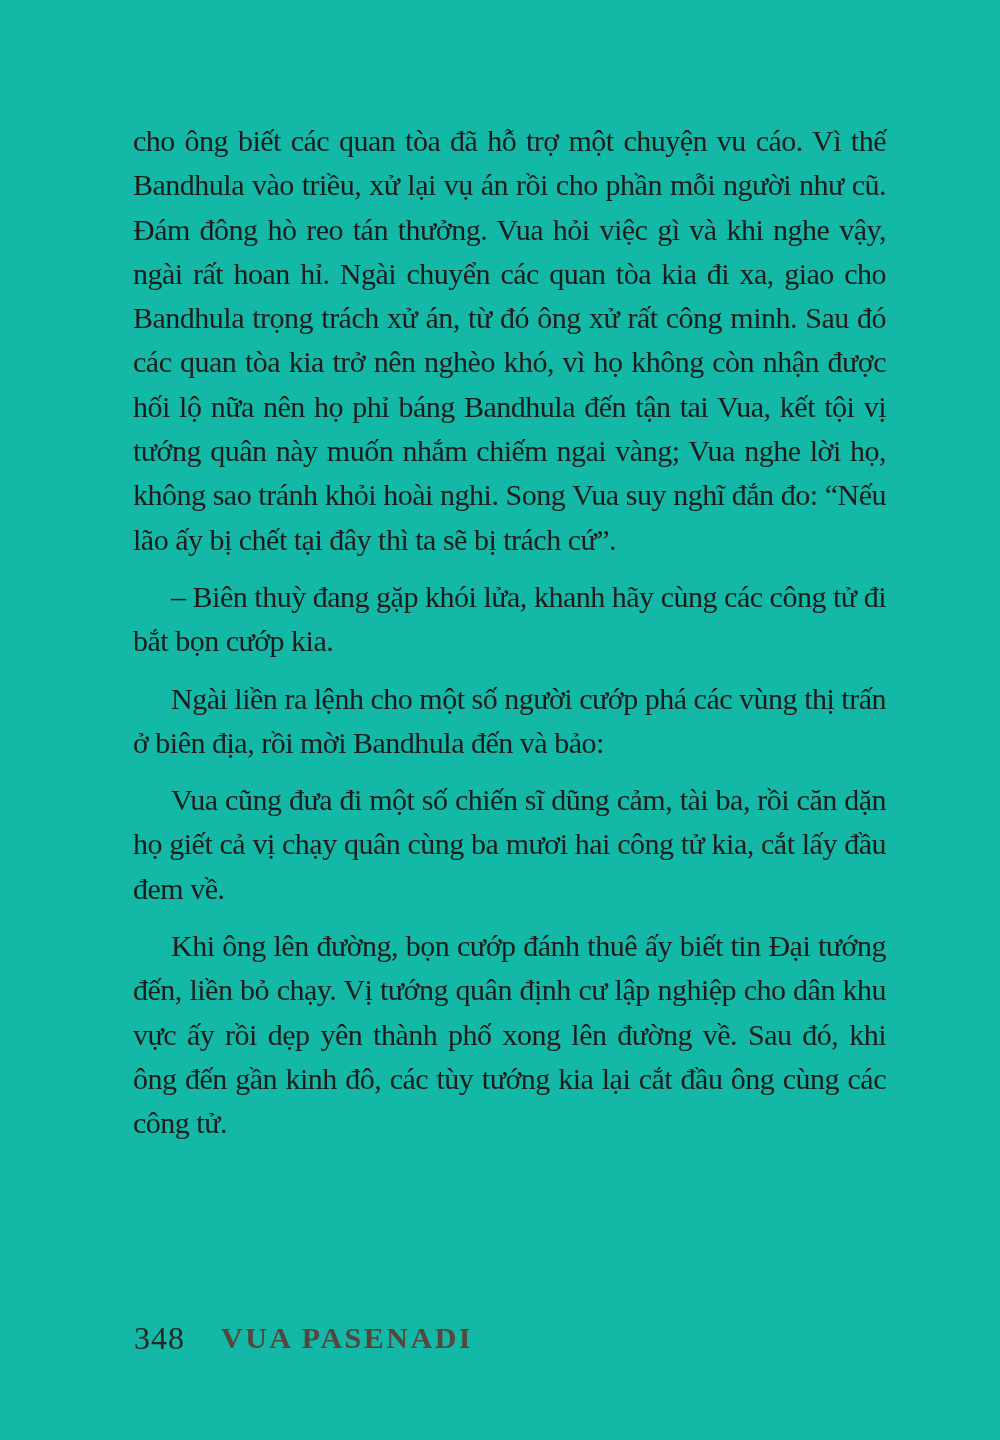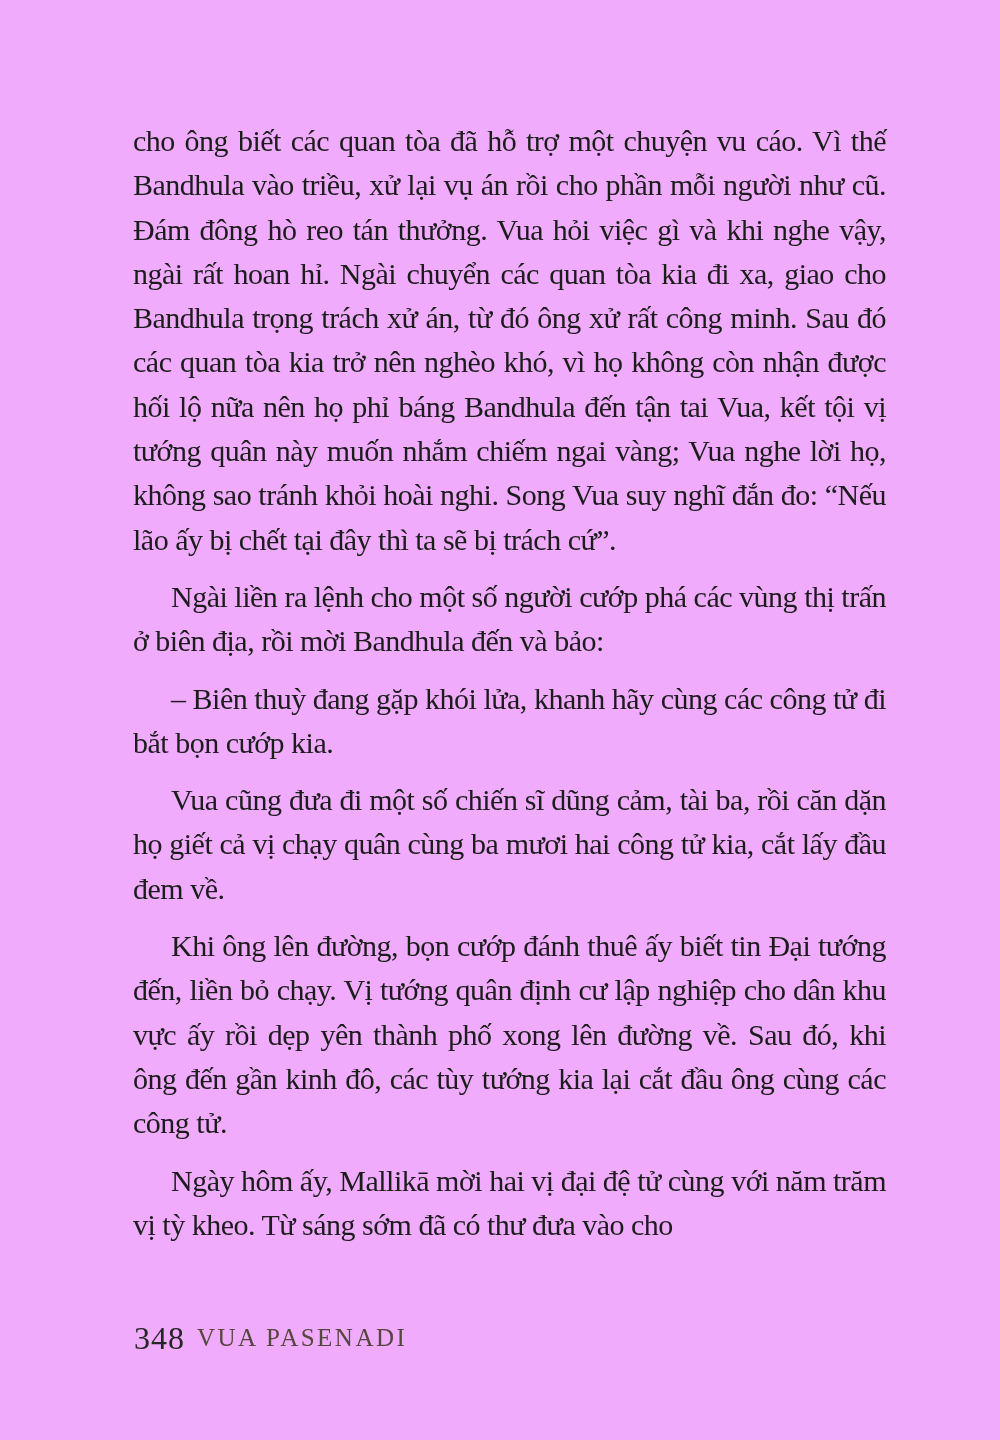--- a/index.html
+++ b/index.html
@@ -4,21 +4,21 @@
 <style>
   html, body {
     margin: 0;
     padding: 0;
     background: #ffffff;
   }
   .book-page {
     position: relative;
     width: 1000px;
     height: 1440px;
-    background: #f0abfc;
+    background: #14b8a6;
     overflow: hidden;
     font-family: "Liberation Serif", serif;
   }
   .page-body {
     position: absolute;
     left: 133px;
     top: 119px;
     width: 753px;
   }
   .page-body p {
@@ -39,42 +39,41 @@
     display: flex;
     align-items: flex-start;
   }
   .page-number {
     font-size: 32px;
     line-height: 40px;
     color: #262626;
     letter-spacing: 1px;
   }
   .book-title {
-    margin-left: 12px;
-    font-size: 25px;
+    margin-left: 36px;
+    font-size: 30px;
     line-height: 40px;
-    font-weight: normal;
+    font-weight: bold;
     letter-spacing: 2.5px;
     color: #55463e;
     font-variant: small-caps;
     text-transform: uppercase;
   }
 </style>
 </head>
 <body>
 
 <div class="book-page">
 
   <div class="page-body">
     <p class="para">cho ông biết các quan tòa đã hỗ trợ một chuyện vu cáo. Vì thế Bandhula vào triều, xử lại vụ án rồi cho phần mỗi người như cũ. Đám đông hò reo tán thưởng. Vua hỏi việc gì và khi nghe vậy, ngài rất hoan hỉ. Ngài chuyển các quan tòa kia đi xa, giao cho Bandhula trọng trách xử án, từ đó ông xử rất công minh. Sau đó các quan tòa kia trở nên nghèo khó, vì họ không còn nhận được hối lộ nữa nên họ phỉ báng Bandhula đến tận tai Vua, kết tội vị tướng quân này muốn nhắm chiếm ngai vàng; Vua nghe lời họ, không sao tránh khỏi hoài nghi. Song Vua suy nghĩ đắn đo: “Nếu lão ấy bị chết tại đây thì ta sẽ bị trách cứ”.</p>
+    <p class="para indent">– Biên thuỳ đang gặp khói lửa, khanh hãy cùng các công tử đi bắt bọn cướp kia.</p>
     <p class="para indent">Ngài liền ra lệnh cho một số người cướp phá các vùng thị trấn ở biên địa, rồi mời Bandhula đến và bảo:</p>
-    <p class="para indent">– Biên thuỳ đang gặp khói lửa, khanh hãy cùng các công tử đi bắt bọn cướp kia.</p>
     <p class="para indent">Vua cũng đưa đi một số chiến sĩ dũng cảm, tài ba, rồi căn dặn họ giết cả vị chạy quân cùng ba mươi hai công tử kia, cắt lấy đầu đem về.</p>
     <p class="para indent">Khi ông lên đường, bọn cướp đánh thuê ấy biết tin Đại tướng đến, liền bỏ chạy. Vị tướng quân định cư lập nghiệp cho dân khu vực ấy rồi dẹp yên thành phố xong lên đường về. Sau đó, khi ông đến gần kinh đô, các tùy tướng kia lại cắt đầu ông cùng các công tử.</p>
-    <p class="para indent">Ngày hôm ấy, Mallikā mời hai vị đại đệ tử cùng với năm trăm vị tỳ kheo. Từ sáng sớm đã có thư đưa vào cho</p>
   </div>
 
   <div class="page-footer">
     <span class="page-number">348</span>
     <span class="book-title">VUA PASENADI</span>
   </div>
 
 </div>
 
 </body></html>

